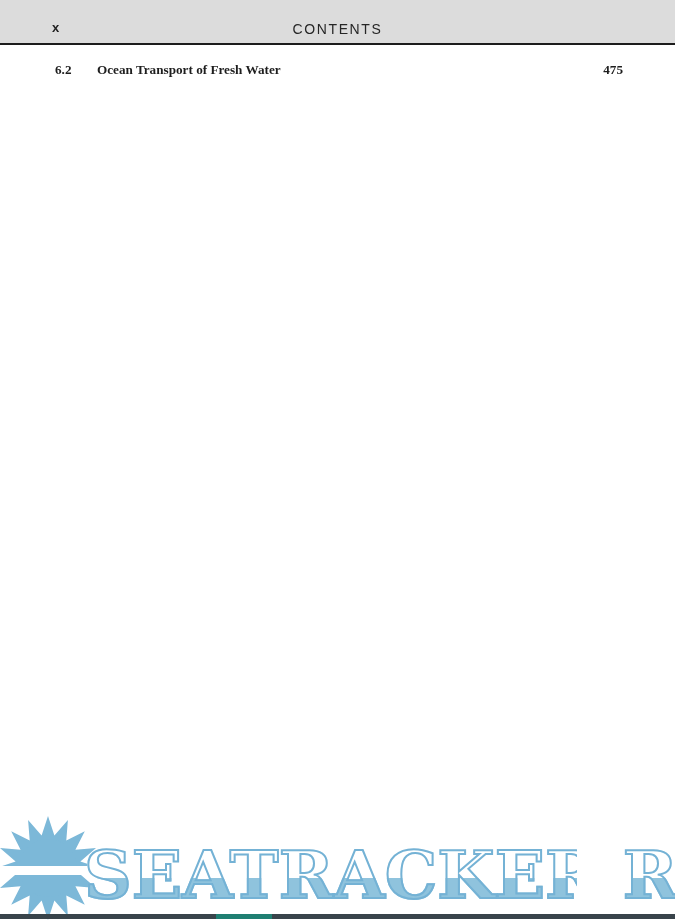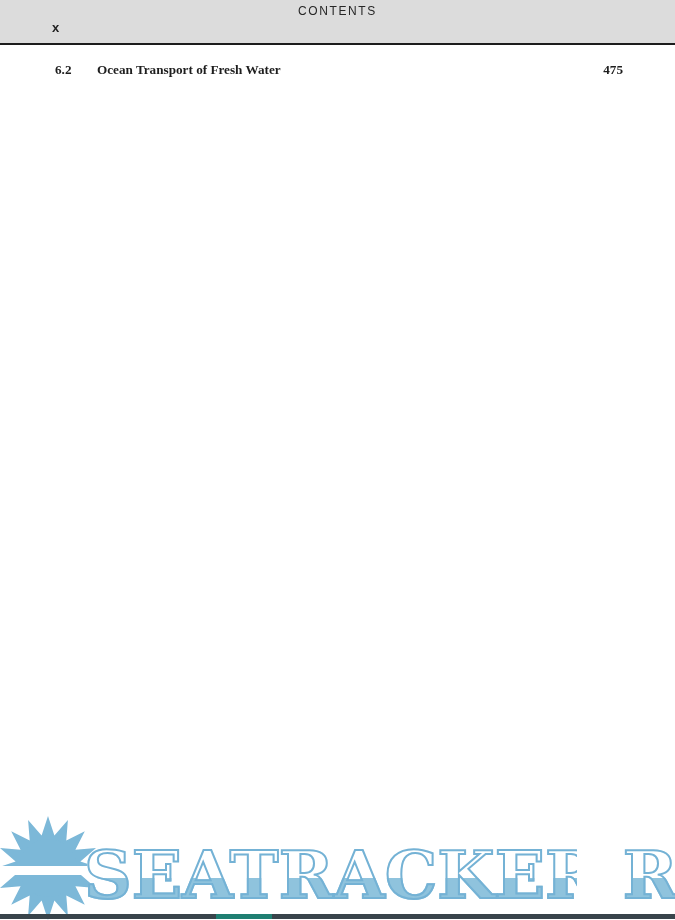--- a/index.html
+++ b/index.html
@@ -16,24 +16,24 @@
     position:relative;z-index:3;
     height:43px;background:#dcdcdc;
     border-bottom:2px solid #1c1c1c;
   }
   .header .folio{
     position:absolute;left:52px;top:20px;
     font-family:"Liberation Sans",sans-serif;
     font-weight:bold;font-size:13px;color:#222;
   }
   .header .running-title{
-    position:absolute;left:0;right:0;top:4px;
+    position:absolute;left:0;right:0;top:21px;
     text-align:center;
     font-family:"Liberation Sans",sans-serif;
-    font-size:12px;letter-spacing:1.6px;font-weight:500;color:#262626;
+    font-size:14px;letter-spacing:1.6px;font-weight:500;color:#262626;
   }
   
   .watermark{position:absolute;inset:0;z-index:1;pointer-events:none;}
   .wm-sun{position:absolute;left:-6px;top:812px;}
   .wm-text{
     position:absolute;left:84px;top:842px;
     font-family:"DejaVu Serif",serif;
     font-weight:bold;font-size:66px;line-height:1;white-space:nowrap;
     -webkit-text-stroke:2px #74b2d5;
     background:linear-gradient(to bottom,#ffffff 0%,#ffffff 54%,#8fc3dd 54%,#8fc3dd 100%);

